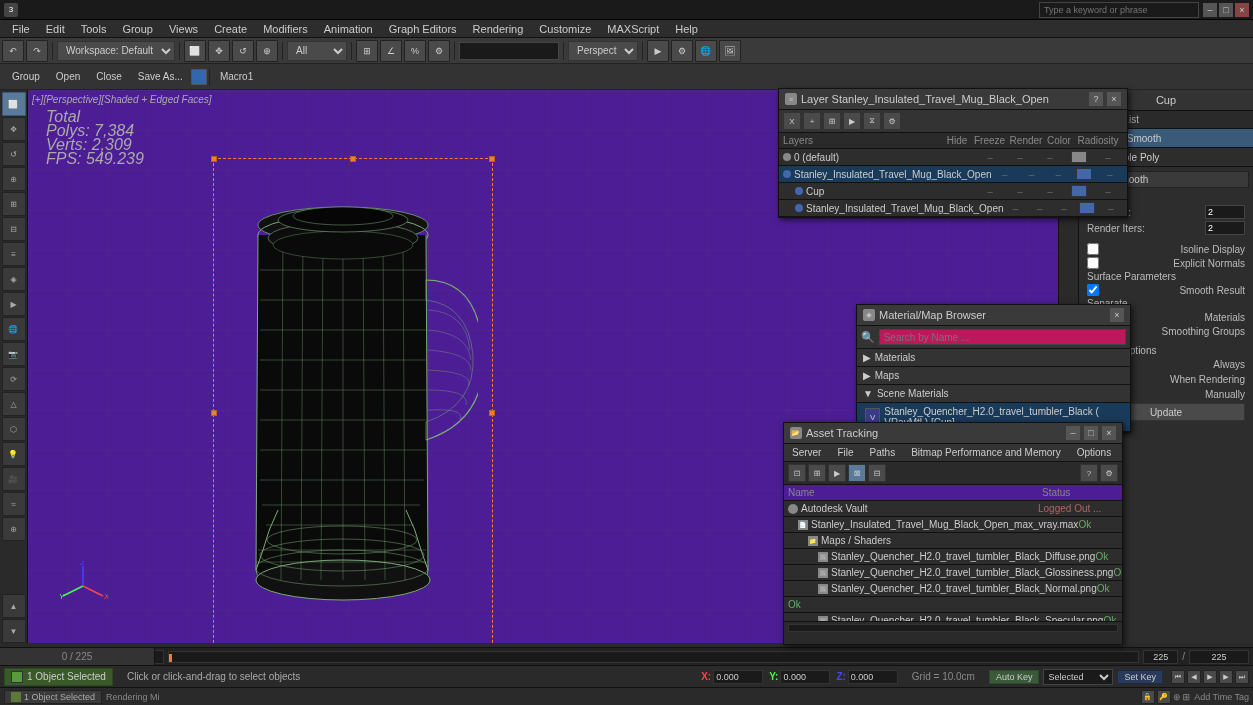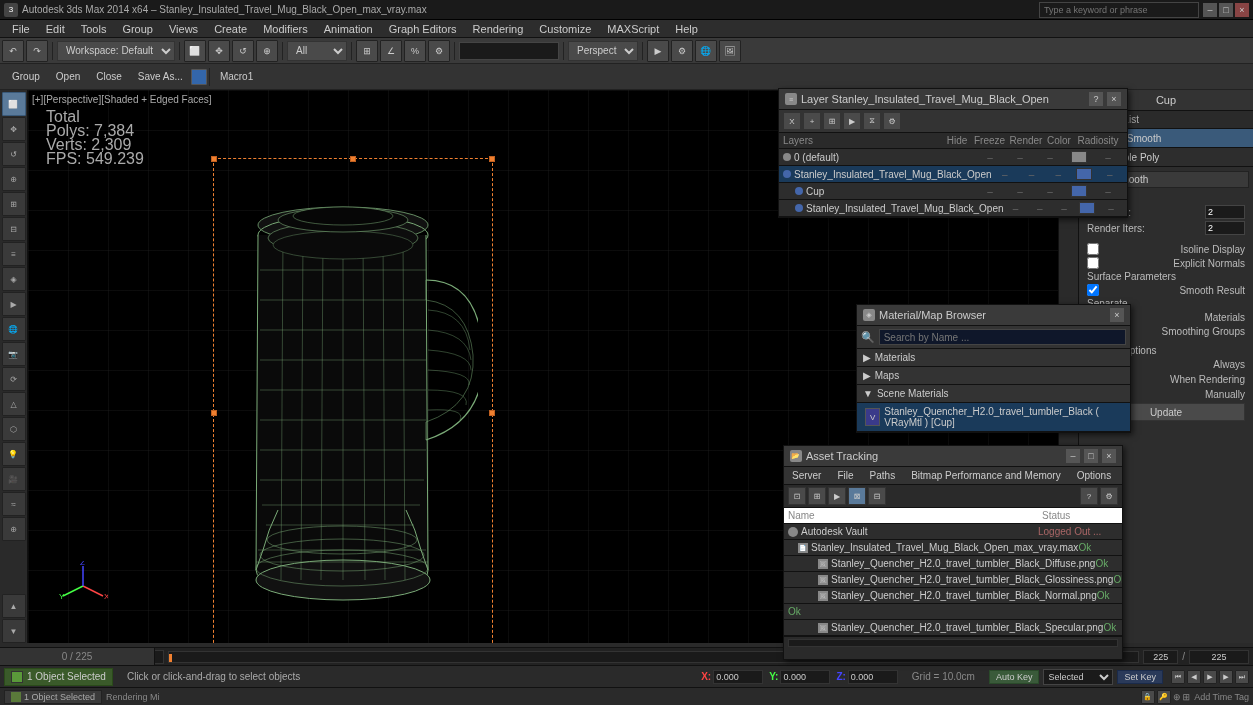--- a/index.html
+++ b/index.html
@@ -119,22 +119,23 @@
       cursor: pointer;
       display: flex; align-items: center; justify-content: center;
       border-radius: 1px;
     }
     .left-btn.active { background: #5a7a9a; border-color: #3a5a7a; }
 
     
     #viewport-area {
       flex: 1;
       position: relative;
-      background: #000000;
+      background: #4c1d95;
       overflow: hidden;
+      font-style: italic;
     }
     #viewport-label {
       position: absolute;
       top: 4px; left: 4px;
       color: #aaa;
       font-size: 10px;
       z-index: 10;
     }
     #viewport-stats {
       position: absolute;
@@ -391,21 +392,21 @@
       display: flex;
       align-items: center;
       padding: 3px 4px;
       background: #333;
       border-bottom: 1px solid #111;
       gap: 4px;
     }
     .mat-search-input {
       flex: 1;
       height: 16px;
-      background: #0f172a;
+      background: #be185d;
       border: 1px solid #444;
       color: #ccc;
       font-size: 10px;
       padding: 0 4px;
     }
     .mat-section {
       display: flex;
       align-items: center;
       padding: 3px 6px;
       font-size: 10px;
@@ -430,21 +431,20 @@
       width: 18px; height: 18px;
       border: 1px solid #555;
       font-size: 8px;
       display: flex; align-items: center; justify-content: center;
     }
 
     
     #asset-panel {
       top: 422px; left: 783px;
       width: 340px;
-      margin-top: 23px;
     }
     .asset-menu-bar {
       display: flex;
       align-items: center;
       padding: 2px 4px;
       background: #333;
       border-bottom: 1px solid #111;
       gap: 8px;
       font-size: 10px;
     }
@@ -469,21 +469,21 @@
       font-size: 8px;
       cursor: pointer;
       display: flex; align-items: center; justify-content: center;
     }
     .asset-tb-btn.active { background: #5a7a9a; }
     .asset-cols {
       display: flex;
       padding: 2px 4px;
       font-size: 10px;
       color: #888;
-      background: #ffffff;
+      background: #4c1d95;
       border-bottom: 1px solid #111;
     }
     .asset-col-name { flex: 1; }
     .asset-col-status { width: 80px; text-align: left; padding-left: 4px; }
     .asset-row {
       display: flex;
       align-items: center;
       padding: 2px 4px;
       font-size: 10px;
       color: #ccc;
@@ -587,23 +587,20 @@
       font-size: 9px;
       height: 14px;
       padding: 0 2px;
     }
   </style>
 </head>
 <body>
 
 <div id="title-bar">
   <div class="app-icon">3</div>
-  <span style="font-size:10px; color:#aaa;">
-    Autodesk 3ds Max 2014 x64 – <span>Stanley_Insulated_Travel_Mug_Black_Open_max_vray.max</span>
-  </span>
   <div style="flex:1"></div>
   <input type="text" style="width: 160px; height: 16px; background: rgb(26, 26, 26); border: 1px solid rgb(68, 68, 68); color: rgb(170, 170, 170); font-size: 9px; padding: 0px 4px;" placeholder="Type a keyword or phrase">
   <div class="win-controls">
     <button class="win-btn">–</button>
     <button class="win-btn">□</button>
     <button class="win-btn" style="background:#844;">×</button>
   </div>
 </div>
 
 <div id="menu-bar">
@@ -1035,20 +1032,27 @@
       <div class="asset-status logged-out">Logged Out ...</div>
     </div>
         <div class="asset-row">
       <div class="asset-name" style="padding-left:10px;">
         <div class="asset-file-icon">📄</div>
         <span>Stanley_Insulated_Travel_Mug_Black_Open_max_vray.max</span>
       </div>
       <div class="asset-status ok">Ok</div>
     </div>
         <div class="asset-row">
+      <div class="asset-name" style="padding-left:20px;">
+        <div class="asset-file-icon">📁</div>
+        <span>Maps / Shaders</span>
+      </div>
+      <div class="asset-status"></div>
+    </div>
+        <div class="asset-row">
       <div class="asset-name" style="padding-left:30px;">
         <div class="asset-file-icon">🖼</div>
         <span>Stanley_Quencher_H2.0_travel_tumbler_Black_Diffuse.png</span>
       </div>
       <div class="asset-status ok">Ok</div>
     </div>
         <div class="asset-row">
       <div class="asset-name" style="padding-left:30px;">
         <div class="asset-file-icon">🖼</div>
         <span>Stanley_Quencher_H2.0_travel_tumbler_Black_Glossiness.png</span>

